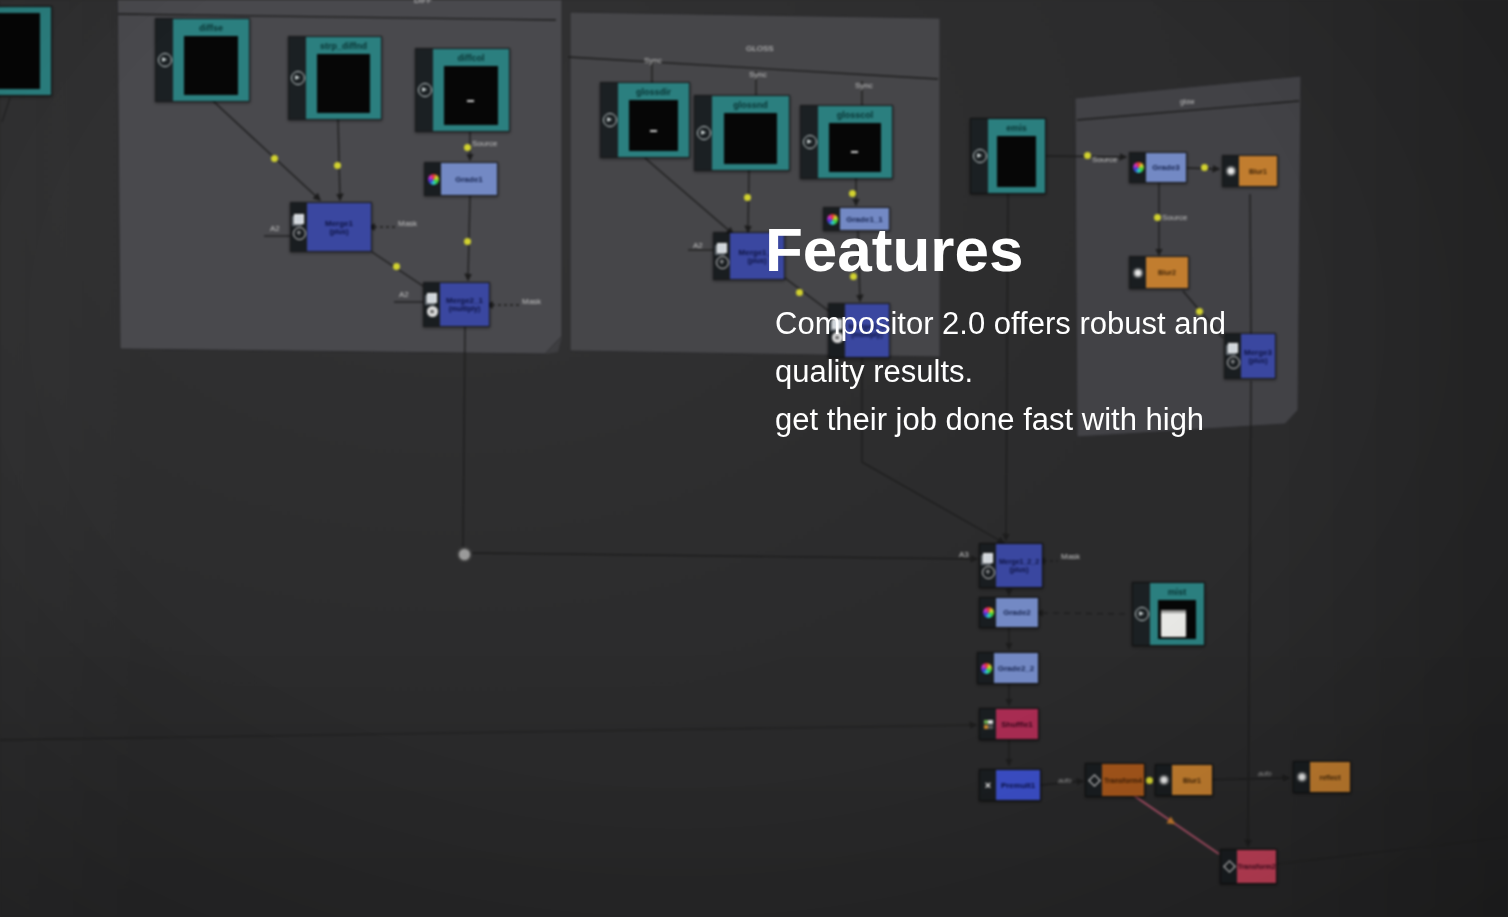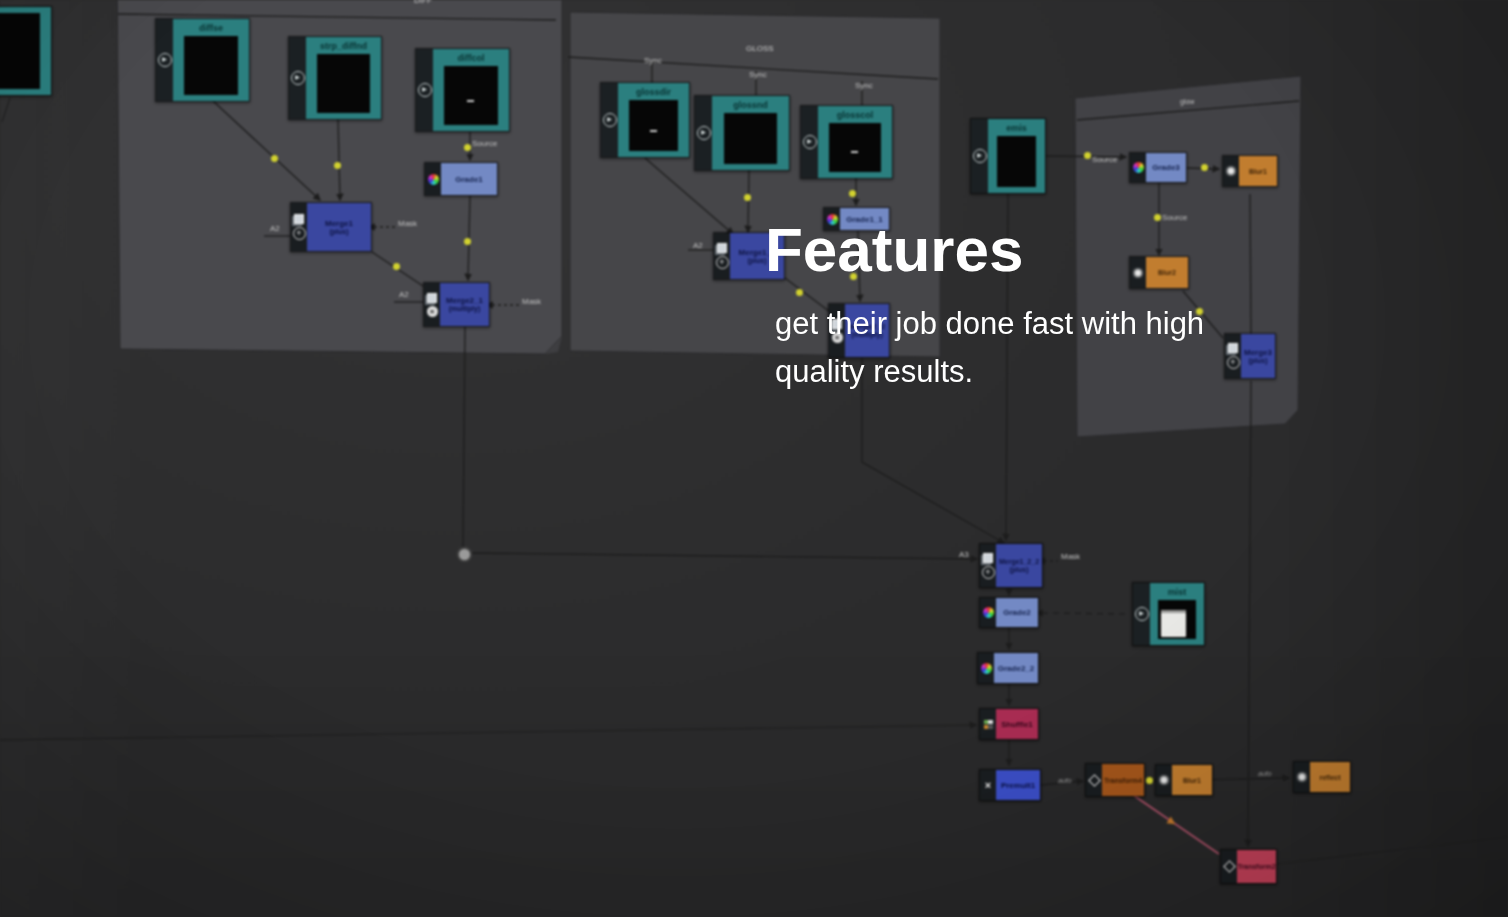--- a/index.html
+++ b/index.html
@@ -427,16 +427,17 @@
   <span class="wl" style="left:855px;top:81px;">Sync</span>
   <span class="wl it" style="left:1058px;top:776px;">auto</span>
   <span class="wl it" style="left:1258px;top:769px;">auto</span>
 </div>
 
 <div class="vignette"></div>
 
 <div class="hero">
   <h1 class="hero-title">Features</h1>
   <div class="hero-par">
+    <div>Compositor 2.0 offers robust and</div>
+    <div>quality results.</div>
     <div>get their job done fast with high</div>
-    <div>quality results.</div>
   </div>
 </div>
 
 </body></html>

